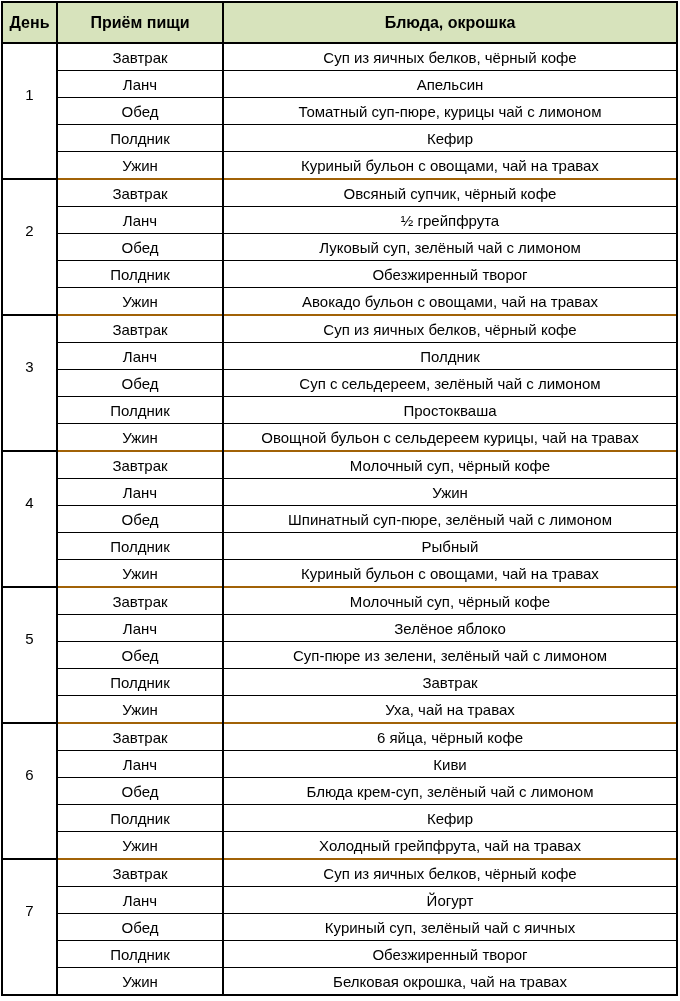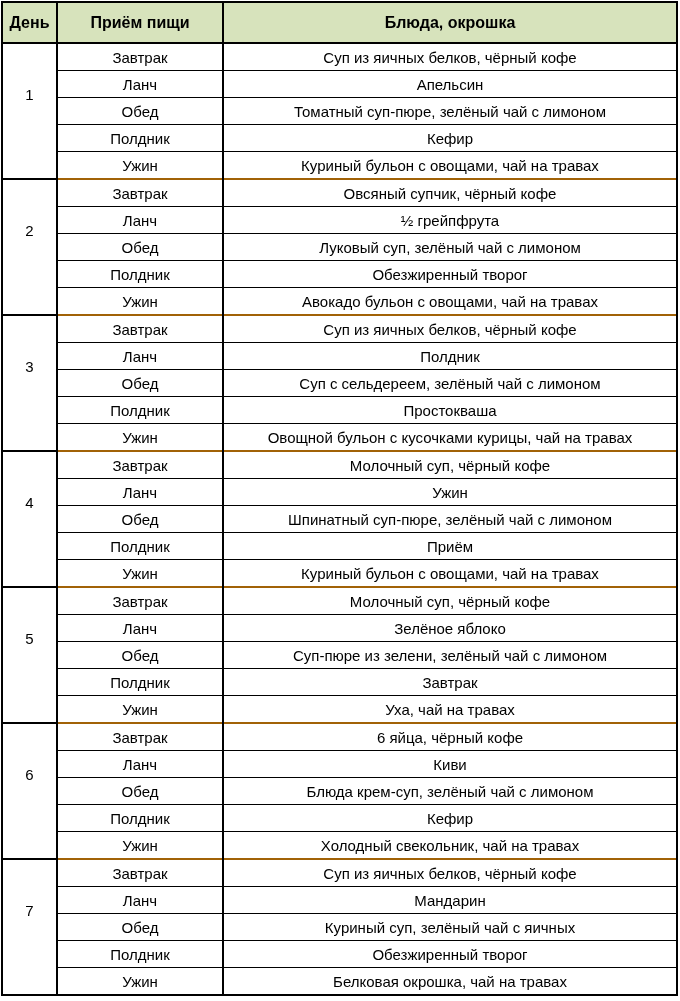--- a/index.html
+++ b/index.html
@@ -80,21 +80,21 @@
           <td class="day-cell" rowspan="5">1</td>
           <td>Завтрак</td>
           <td>Суп из яичных белков, чёрный кофе</td>
         </tr>
         <tr>
           <td>Ланч</td>
           <td>Апельсин</td>
         </tr>
         <tr>
           <td>Обед</td>
-          <td>Томатный суп-пюре, зелёный чай с лимоном</td>
+          <td>Томатный суп-пюре, курицы чай с лимоном</td>
         </tr>
         <tr>
           <td>Полдник</td>
           <td>Кефир</td>
         </tr>
         <tr>
           <td>Ужин</td>
           <td>Куриный бульон с овощами, чай на травах</td>
         </tr>
         <tr class="day-start">
@@ -130,38 +130,38 @@
         <tr>
           <td>Обед</td>
           <td>Суп с сельдереем, зелёный чай с лимоном</td>
         </tr>
         <tr>
           <td>Полдник</td>
           <td>Простокваша</td>
         </tr>
         <tr>
           <td>Ужин</td>
-          <td>Овощной бульон с кусочками курицы, чай на травах</td>
+          <td>Овощной бульон с сельдереем курицы, чай на травах</td>
         </tr>
         <tr class="day-start">
           <td class="day-cell" rowspan="5">4</td>
           <td>Завтрак</td>
           <td>Молочный суп, чёрный кофе</td>
         </tr>
         <tr>
           <td>Ланч</td>
           <td>Ужин</td>
         </tr>
         <tr>
           <td>Обед</td>
           <td>Шпинатный суп-пюре, зелёный чай с лимоном</td>
         </tr>
         <tr>
           <td>Полдник</td>
-          <td>Приём</td>
+          <td>Рыбный</td>
         </tr>
         <tr>
           <td>Ужин</td>
           <td>Куриный бульон с овощами, чай на травах</td>
         </tr>
         <tr class="day-start">
           <td class="day-cell" rowspan="5">5</td>
           <td>Завтрак</td>
           <td>Молочный суп, чёрный кофе</td>
         </tr>
@@ -193,30 +193,30 @@
         <tr>
           <td>Обед</td>
           <td>Блюда крем-суп, зелёный чай с лимоном</td>
         </tr>
         <tr>
           <td>Полдник</td>
           <td>Кефир</td>
         </tr>
         <tr>
           <td>Ужин</td>
-          <td>Холодный свекольник, чай на травах</td>
+          <td>Холодный грейпфрута, чай на травах</td>
         </tr>
         <tr class="day-start">
           <td class="day-cell" rowspan="5">7</td>
           <td>Завтрак</td>
           <td>Суп из яичных белков, чёрный кофе</td>
         </tr>
         <tr>
           <td>Ланч</td>
-          <td>Мандарин</td>
+          <td>Йогурт</td>
         </tr>
         <tr>
           <td>Обед</td>
           <td>Куриный суп, зелёный чай с яичных</td>
         </tr>
         <tr>
           <td>Полдник</td>
           <td>Обезжиренный творог</td>
         </tr>
         <tr>

